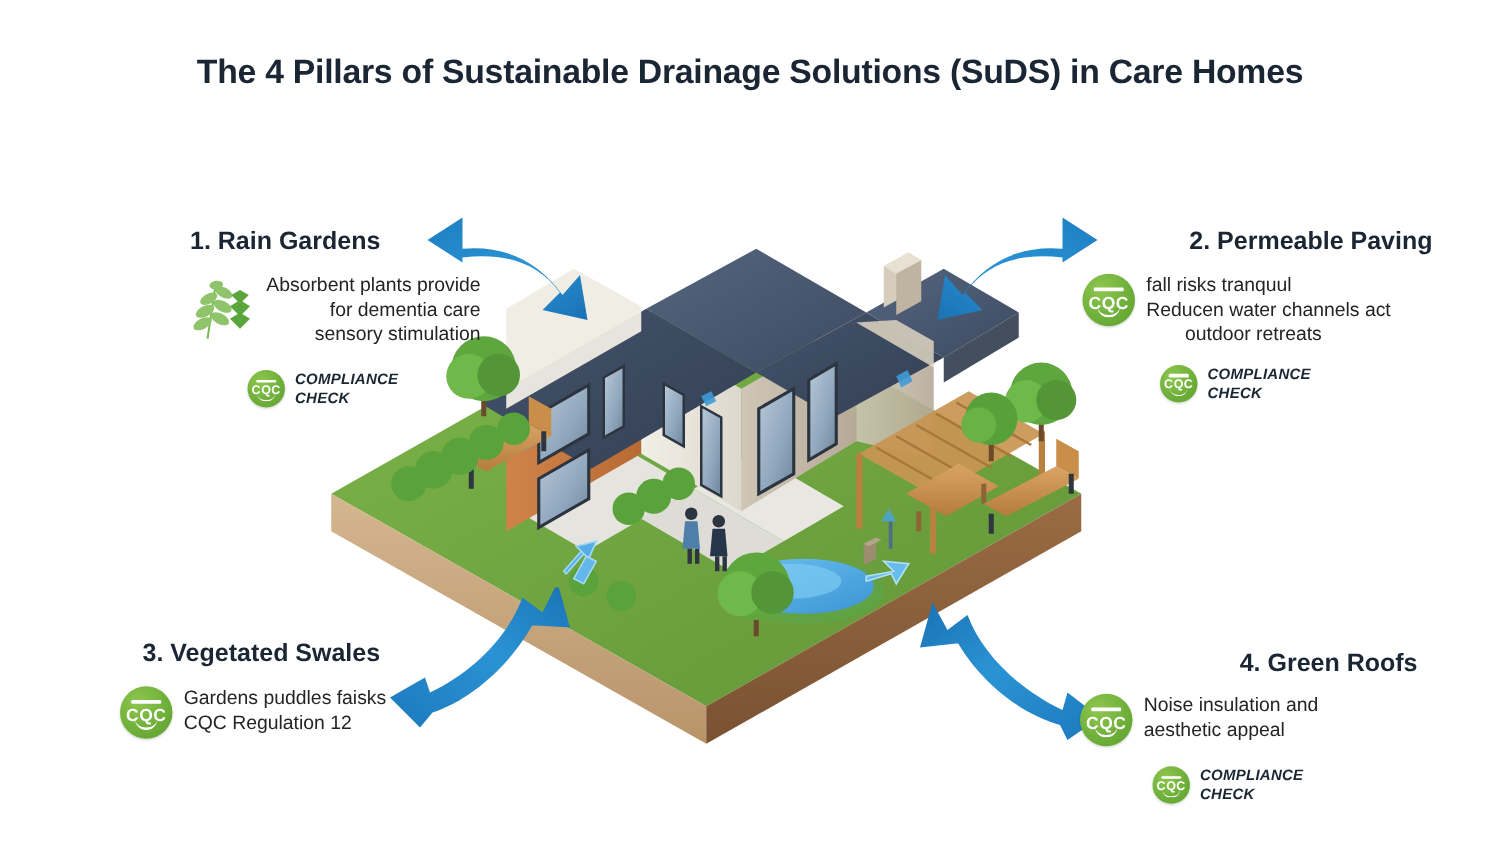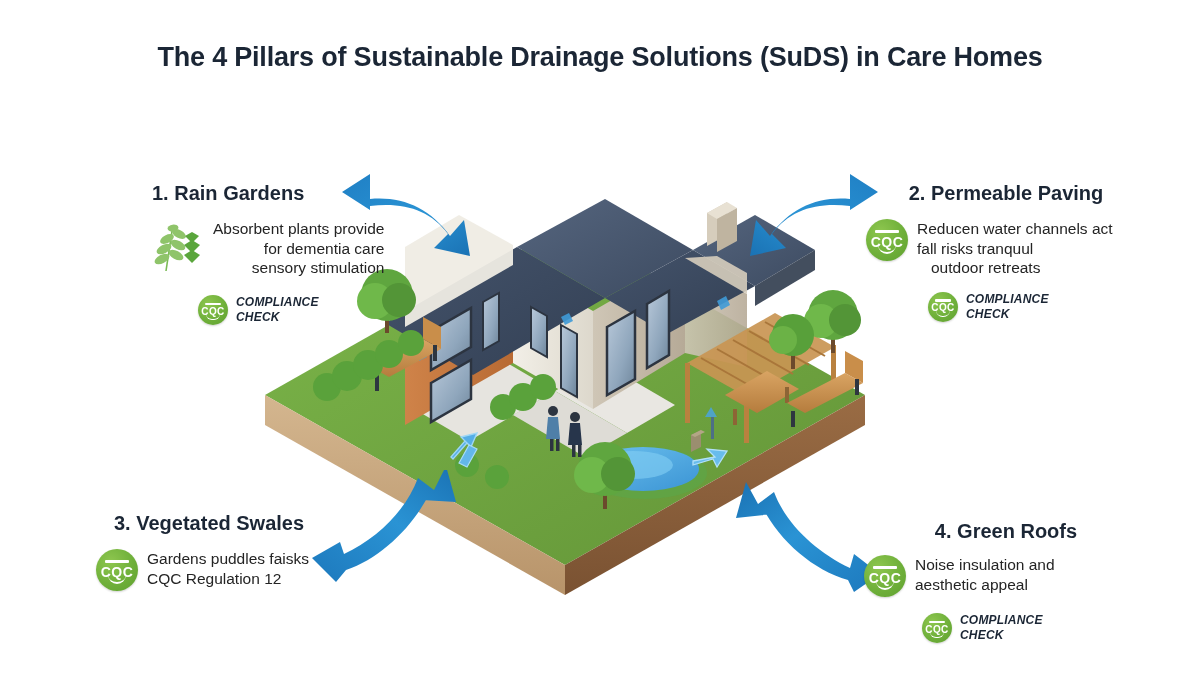--- a/index.html
+++ b/index.html
@@ -93,21 +93,21 @@
   }
 
   .leaf-icon { flex:0 0 auto; }
 
   
   #pillar1 { left:152px; top:170px; width:270px; }
   #pillar2 { left:866px; top:170px; width:280px; }
   #pillar3 { left:96px;  top:500px; width:270px; }
   #pillar4 { left:864px; top:508px; width:270px; }
 
-  #pillar2 .p-head, #pillar4 .p-head { text-align:center; }
+  #pillar2 .p-head, #pillar4 .p-head { text-align:right; }
 
   .arrow { position:absolute; }
   #arrow1 { left:330px; top:152px; }
   #arrow2 { left:740px; top:152px; }
   #arrow3 { left:306px; top:470px; }
   #arrow4 { left:728px; top:480px; }
 </style>
 </head>
 <body>
 
@@ -449,23 +449,23 @@
 
   <div class="pillar" id="pillar2">
     <div class="p-head">2. Permeable Paving</div>
     <div class="p-row" style="margin-top:14px;">
       <span class="cqc big">
         <span class="bar"></span>
         <span class="txt">CQC</span>
         <span class="smile"></span>
       </span>
       <span class="p-body">
+        <div>fall risks tranquul</div>
         <div>Reducen water channels act</div>
-        <div>fall risks tranquul</div>
-        <div style="margin-left:14px;">outdoor retreats</div>
+        <div style="margin-left:31px;">outdoor retreats</div>
       </span>
     </div>
     <div class="compliance" style="margin-top:14px; margin-left:62px;">
       <span class="cqc sm">
         <span class="bar"></span>
         <span class="txt">CQC</span>
         <span class="smile"></span>
       </span>
       <span class="cl">
         <div>COMPLIANCE</div>

